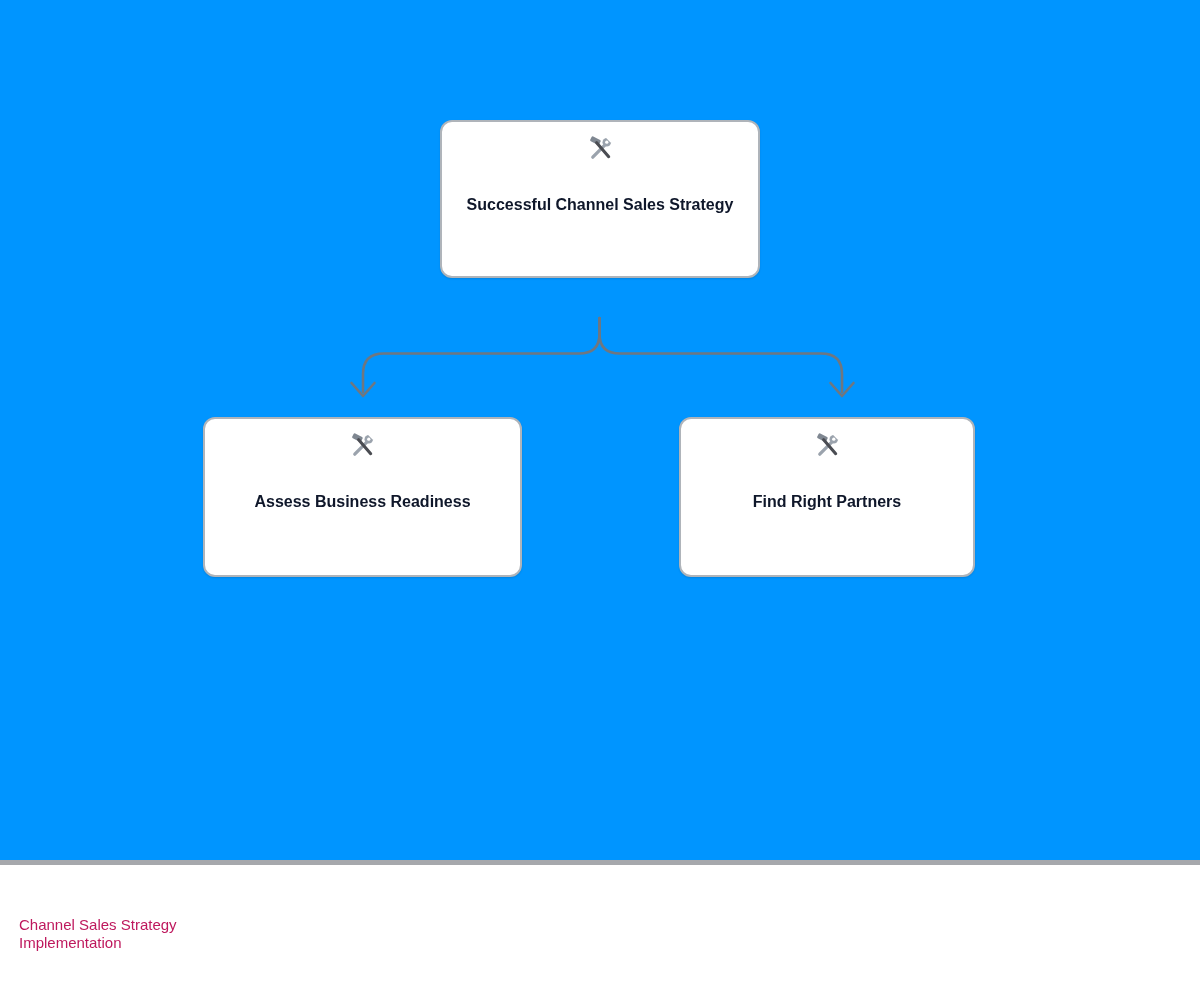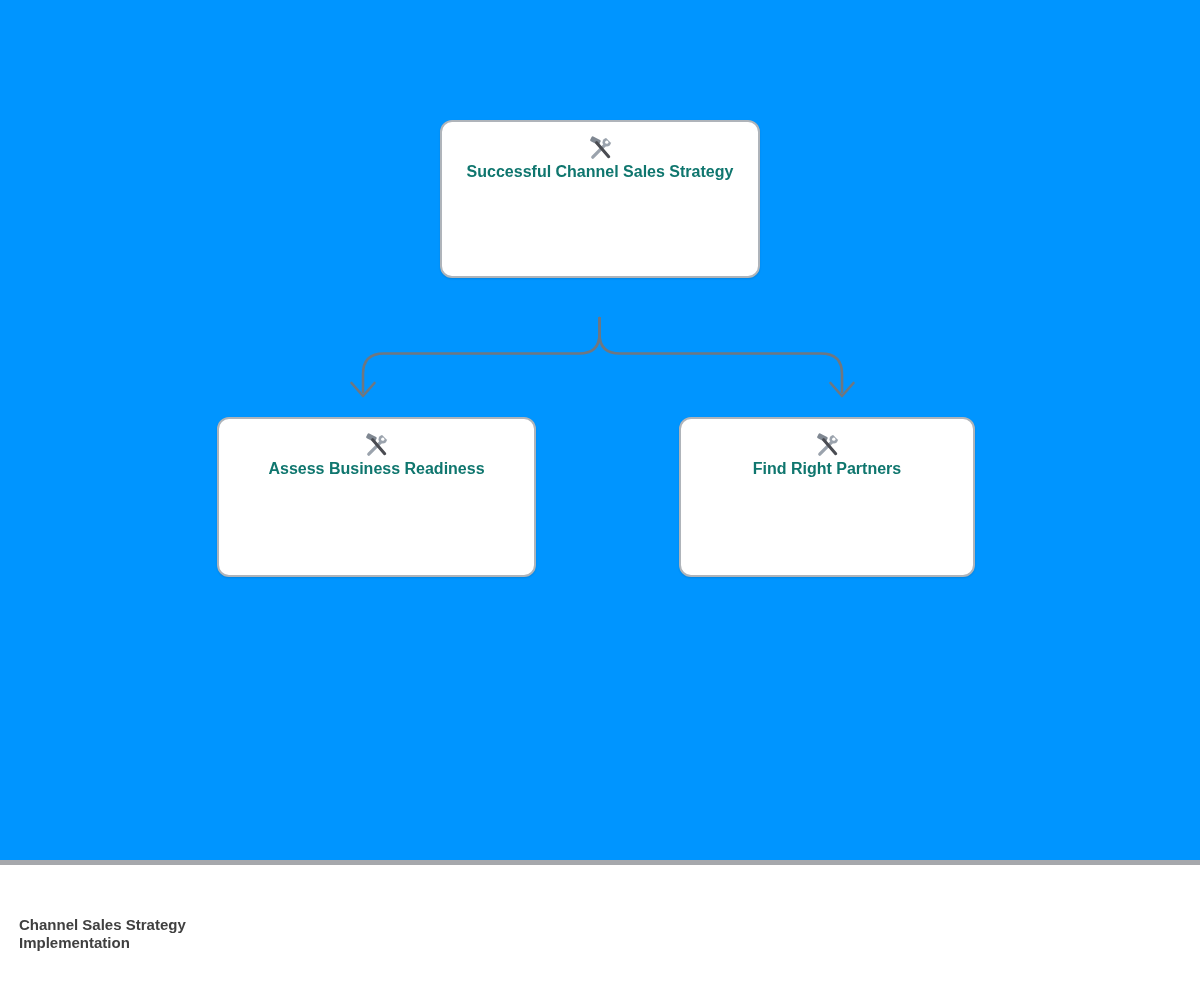--- a/index.html
+++ b/index.html
@@ -35,33 +35,34 @@
     background: #ffffff;
     border: 2px solid #afb4ba;
     border-radius: 12px;
     box-sizing: border-box;
     display: flex;
     flex-direction: column;
     align-items: center;
     box-shadow: 0 1px 2px rgba(0,0,0,0.12);
   }
   .node-root  { left: 440px; top: 120px; width: 320px; height: 158px; }
-  .node-left  { left: 217px; top: 417px; width: 319px; height: 160px; }
+  .node-left  { left: 203px; top: 417px; width: 319px; height: 160px; }
   .node-right { left: 679px; top: 417px; width: 296px; height: 160px; }
   .node-icon {
     margin-top: 12px;
     height: 28px;
     display: flex;
     align-items: center;
     justify-content: center;
   }
   .node-label {
+    margin-top: 33px;
     font-size: 16px;
     font-weight: bold;
-    color: #0f766e;
+    color: #0f172a;
     text-align: right;
     line-height: 20px;
     padding: 0 10px;
   }
   .divider {
     position: absolute;
     left: 0; top: 860px;
     width: 1200px;
     height: 5px;
     background: #a6a8ac;
@@ -73,22 +74,22 @@
     height: 135px;
     background: #ffffff;
     box-sizing: border-box;
   }
   .footer-title {
     position: absolute;
     left: 19px;
     top: 51px;
     width: 212px;
     font-size: 15px;
-    font-weight: bold;
-    color: #404040;
+    font-weight: normal;
+    color: #be185d;
     line-height: 18px;
   }
 </style>
 </head>
 <body>
 
 <div class="page">
 
   <div class="canvas">
 

